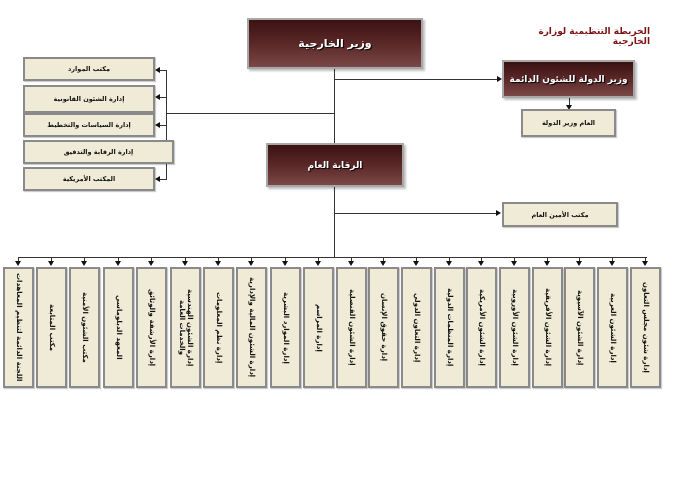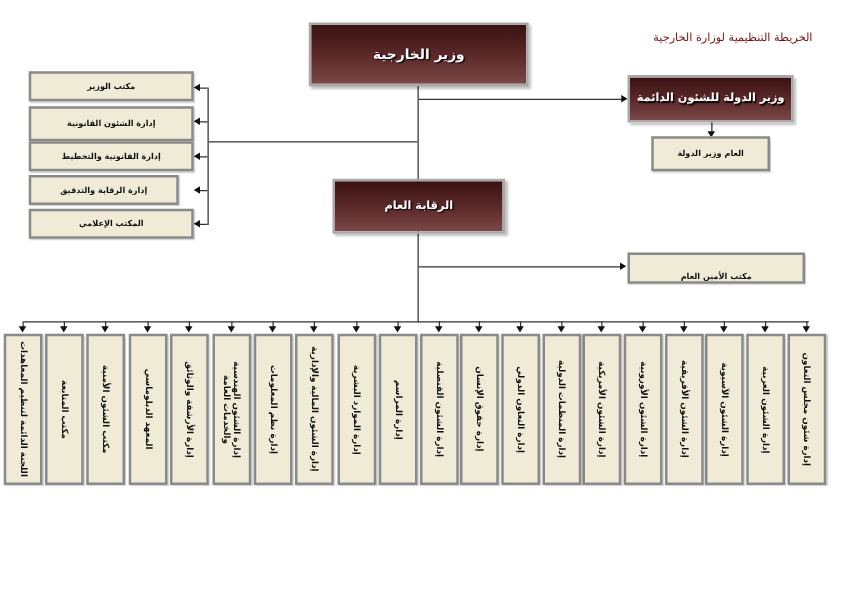--- a/index.html
+++ b/index.html
@@ -2,21 +2,21 @@
 <html><head>
   <meta charset="utf-8">
   <style>
     html, body { margin: 0; padding: 0; }
     body {
       width: 674px; height: 485px; background: #ffffff; position: relative; overflow: hidden;
       font-family: "DejaVu Sans", sans-serif;
     }
     .title {
       position: absolute; left: 500px; top: 26px; width: 150px; text-align: right;
-      font-size: 9px; font-weight: normal; color: #7a1010; direction: rtl;
+      font-size: 9px; font-weight: bold; color: #7a1010; direction: rtl;
     }
     .dark-box {
       position: absolute; box-sizing: border-box;
       background: linear-gradient(to bottom, #3a1212 0%, #5e2a2a 55%, #7a4848 100%);
       border: 2px solid #a8a8a8;
       box-shadow: 2px 2px 2px rgba(0,0,0,0.25);
       color: #ffffff; font-weight: bold; direction: rtl;
       display: flex; align-items: center; justify-content: center;
       text-shadow: 1px 1px 1px #000;
     }
@@ -96,38 +96,38 @@
 </div>
 
 <div class="light-box" style="left:521px; top:109px; width:95px; height:28px;">
   <span>العام وزير الدولة</span>
 </div>
 
 <div class="dark-box" style="left:266px; top:143px; width:138px; height:44px; font-size:9px;">
   <span>الرقابة العام</span>
 </div>
 
-<div class="light-box" style="left:502px; top:202px; width:142px; height:25px;align-items:flex-end;">
+<div class="light-box" style="left:502px; top:202px; width:116px; height:25px;">
   <span>مكتب الأمين العام</span>
 </div>
 
 <div class="light-box" style="left:23px; top:57px; width:132px; height:24px;">
-  <span>مكتب الوزير</span>
+  <span>مكتب الموارد</span>
 </div>
 <div class="light-box" style="left:23px; top:85px; width:132px; height:28px;text-align:right;">
   <span>إدارة الشئون القانونية</span>
 </div>
 <div class="light-box" style="left:23px; top:113px; width:132px; height:24px;">
-  <span>إدارة القانونية والتخطيط</span>
-</div>
-<div class="light-box" style="left:23px; top:140px; width:120px; height:24px;">
+  <span>إدارة السياسات والتخطيط</span>
+</div>
+<div class="light-box" style="left:23px; top:140px; width:151px; height:24px;">
   <span>إدارة الرقابة والتدقيق</span>
 </div>
 <div class="light-box" style="left:23px; top:167px; width:132px; height:24px;">
-  <span>المكتب الإعلامي</span>
+  <span>المكتب الأمريكية</span>
 </div>
 
 <div id="dept-connectors">
     <div class="line" style="left: 645px; top: 257px; width: 1px; height: 5px;"></div>
     <div class="arrow-down" style="left: 642px; top: 261px;"></div>
     <div class="line" style="left: 612px; top: 257px; width: 1px; height: 5px;"></div>
     <div class="arrow-down" style="left: 609px; top: 261px;"></div>
     <div class="line" style="left: 579px; top: 257px; width: 1px; height: 5px;"></div>
     <div class="arrow-down" style="left: 576px; top: 261px;"></div>
     <div class="line" style="left: 547px; top: 257px; width: 1px; height: 5px;"></div>

